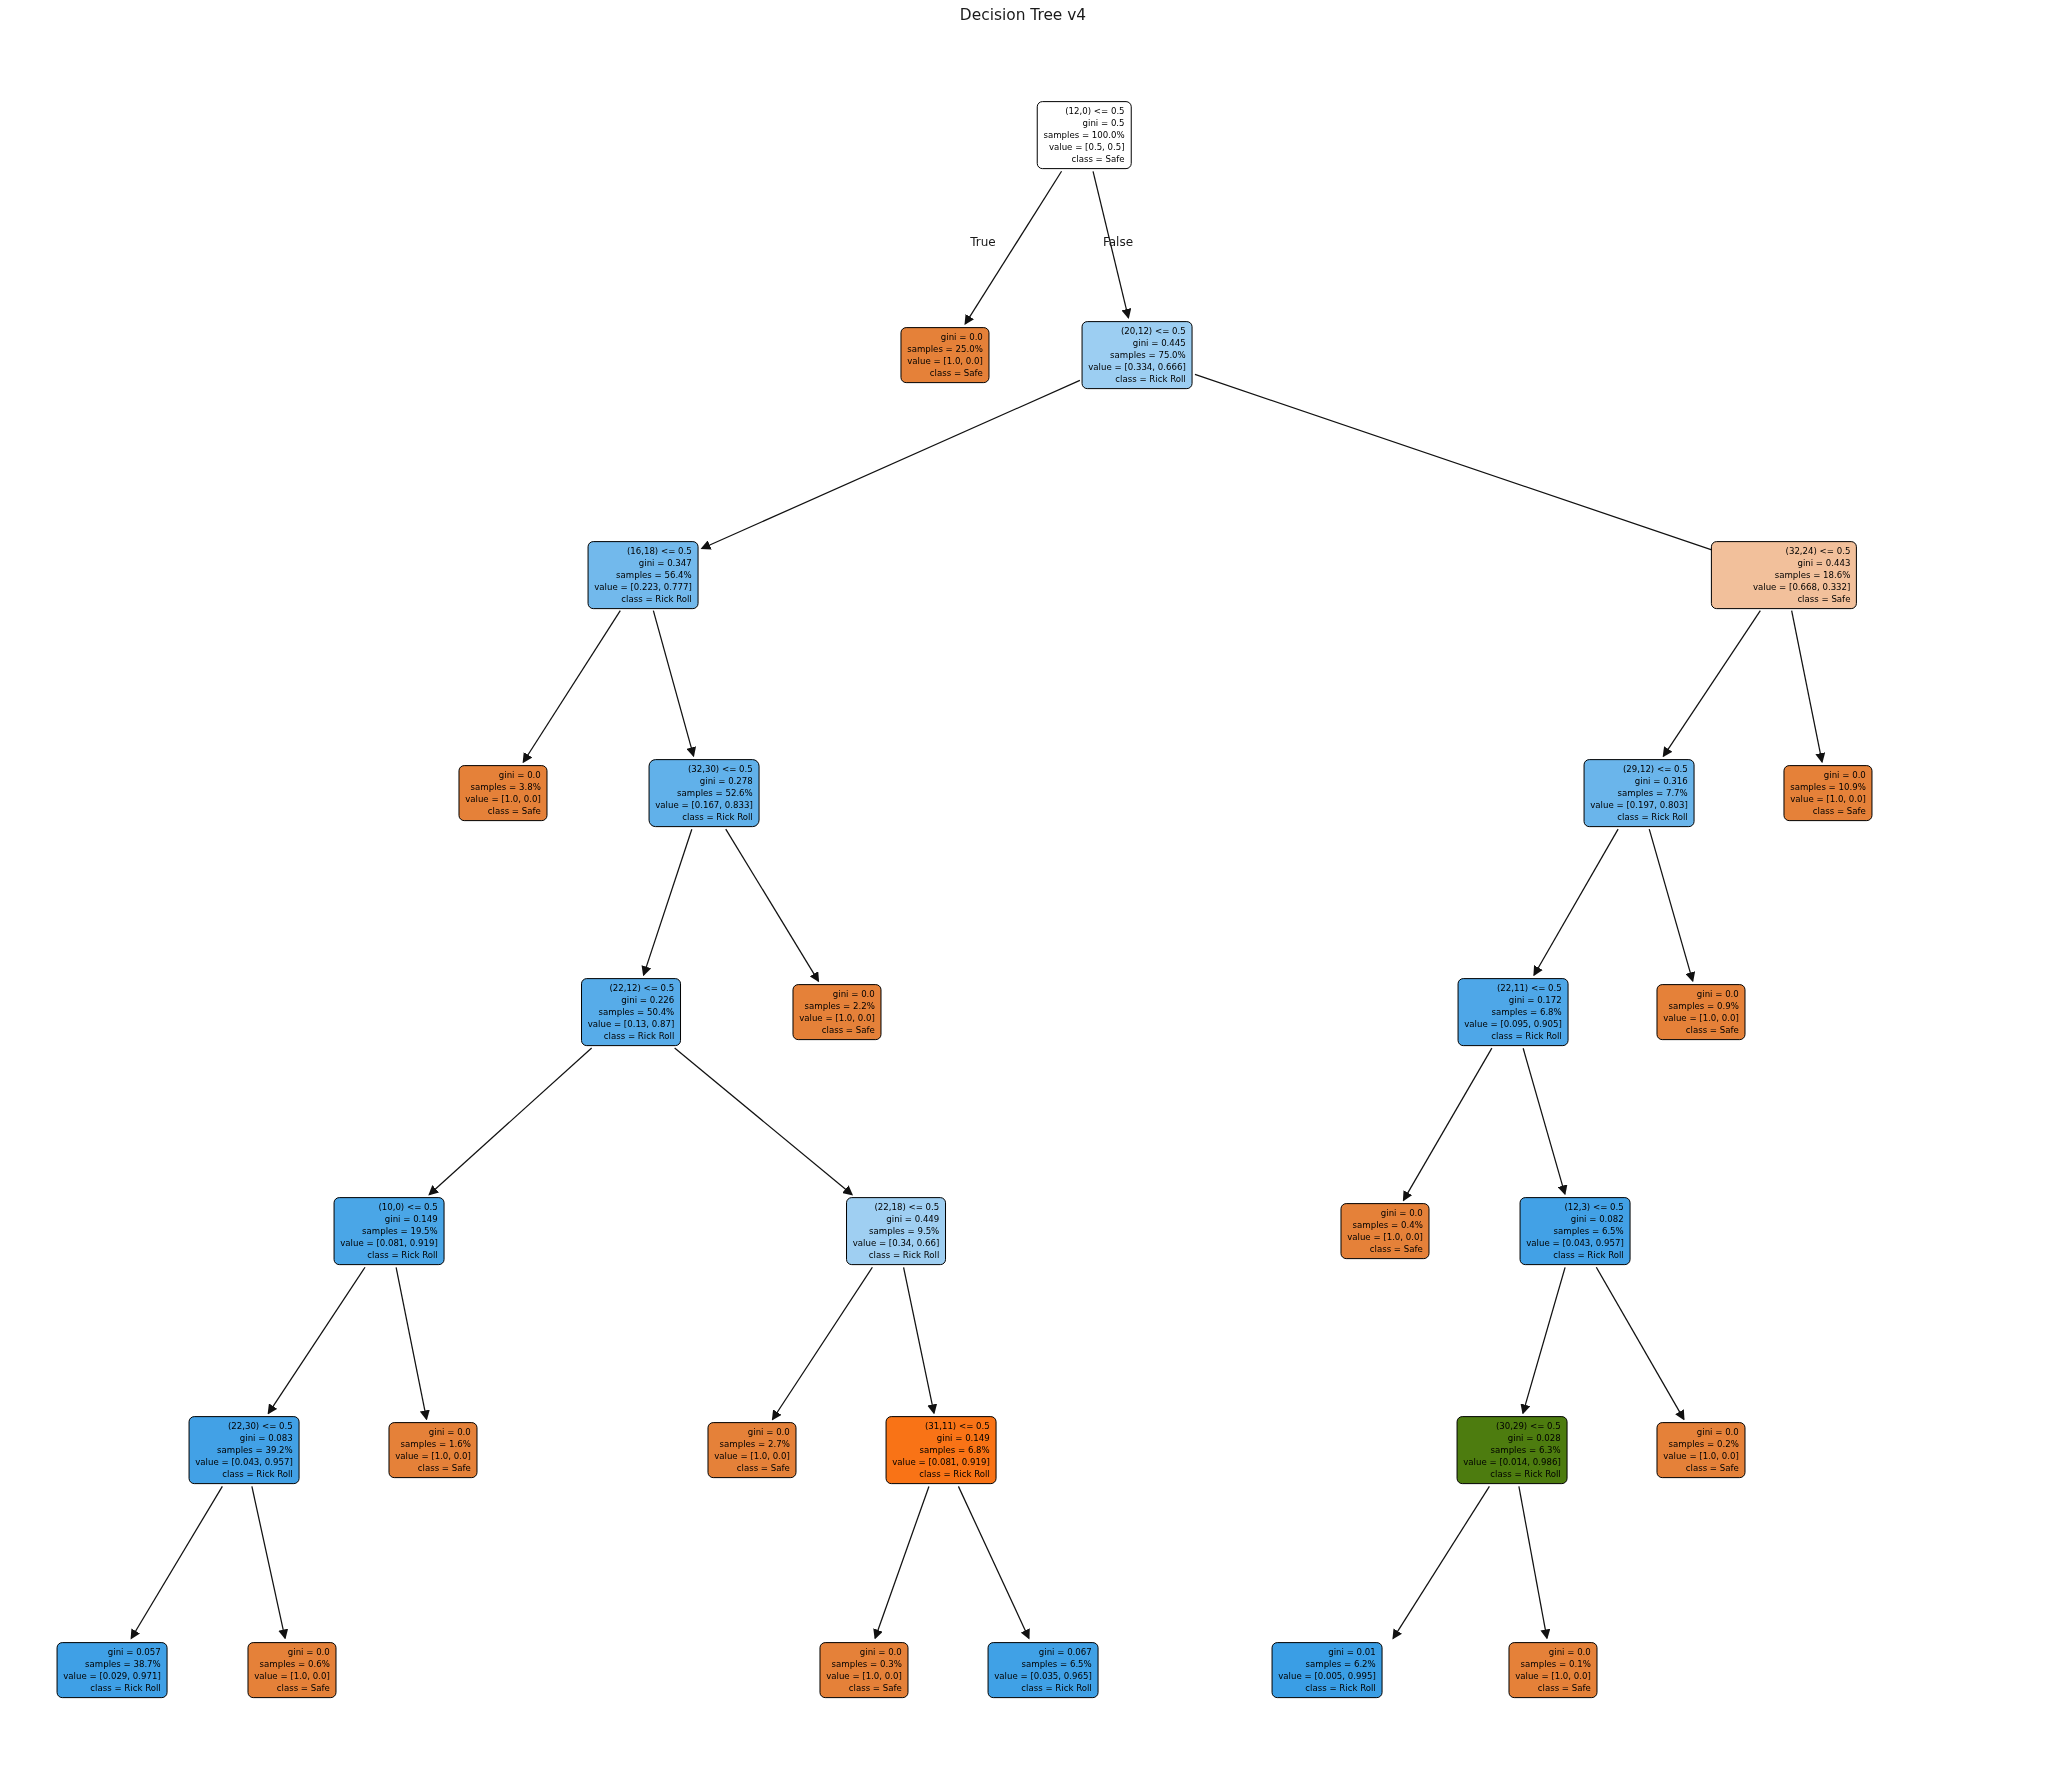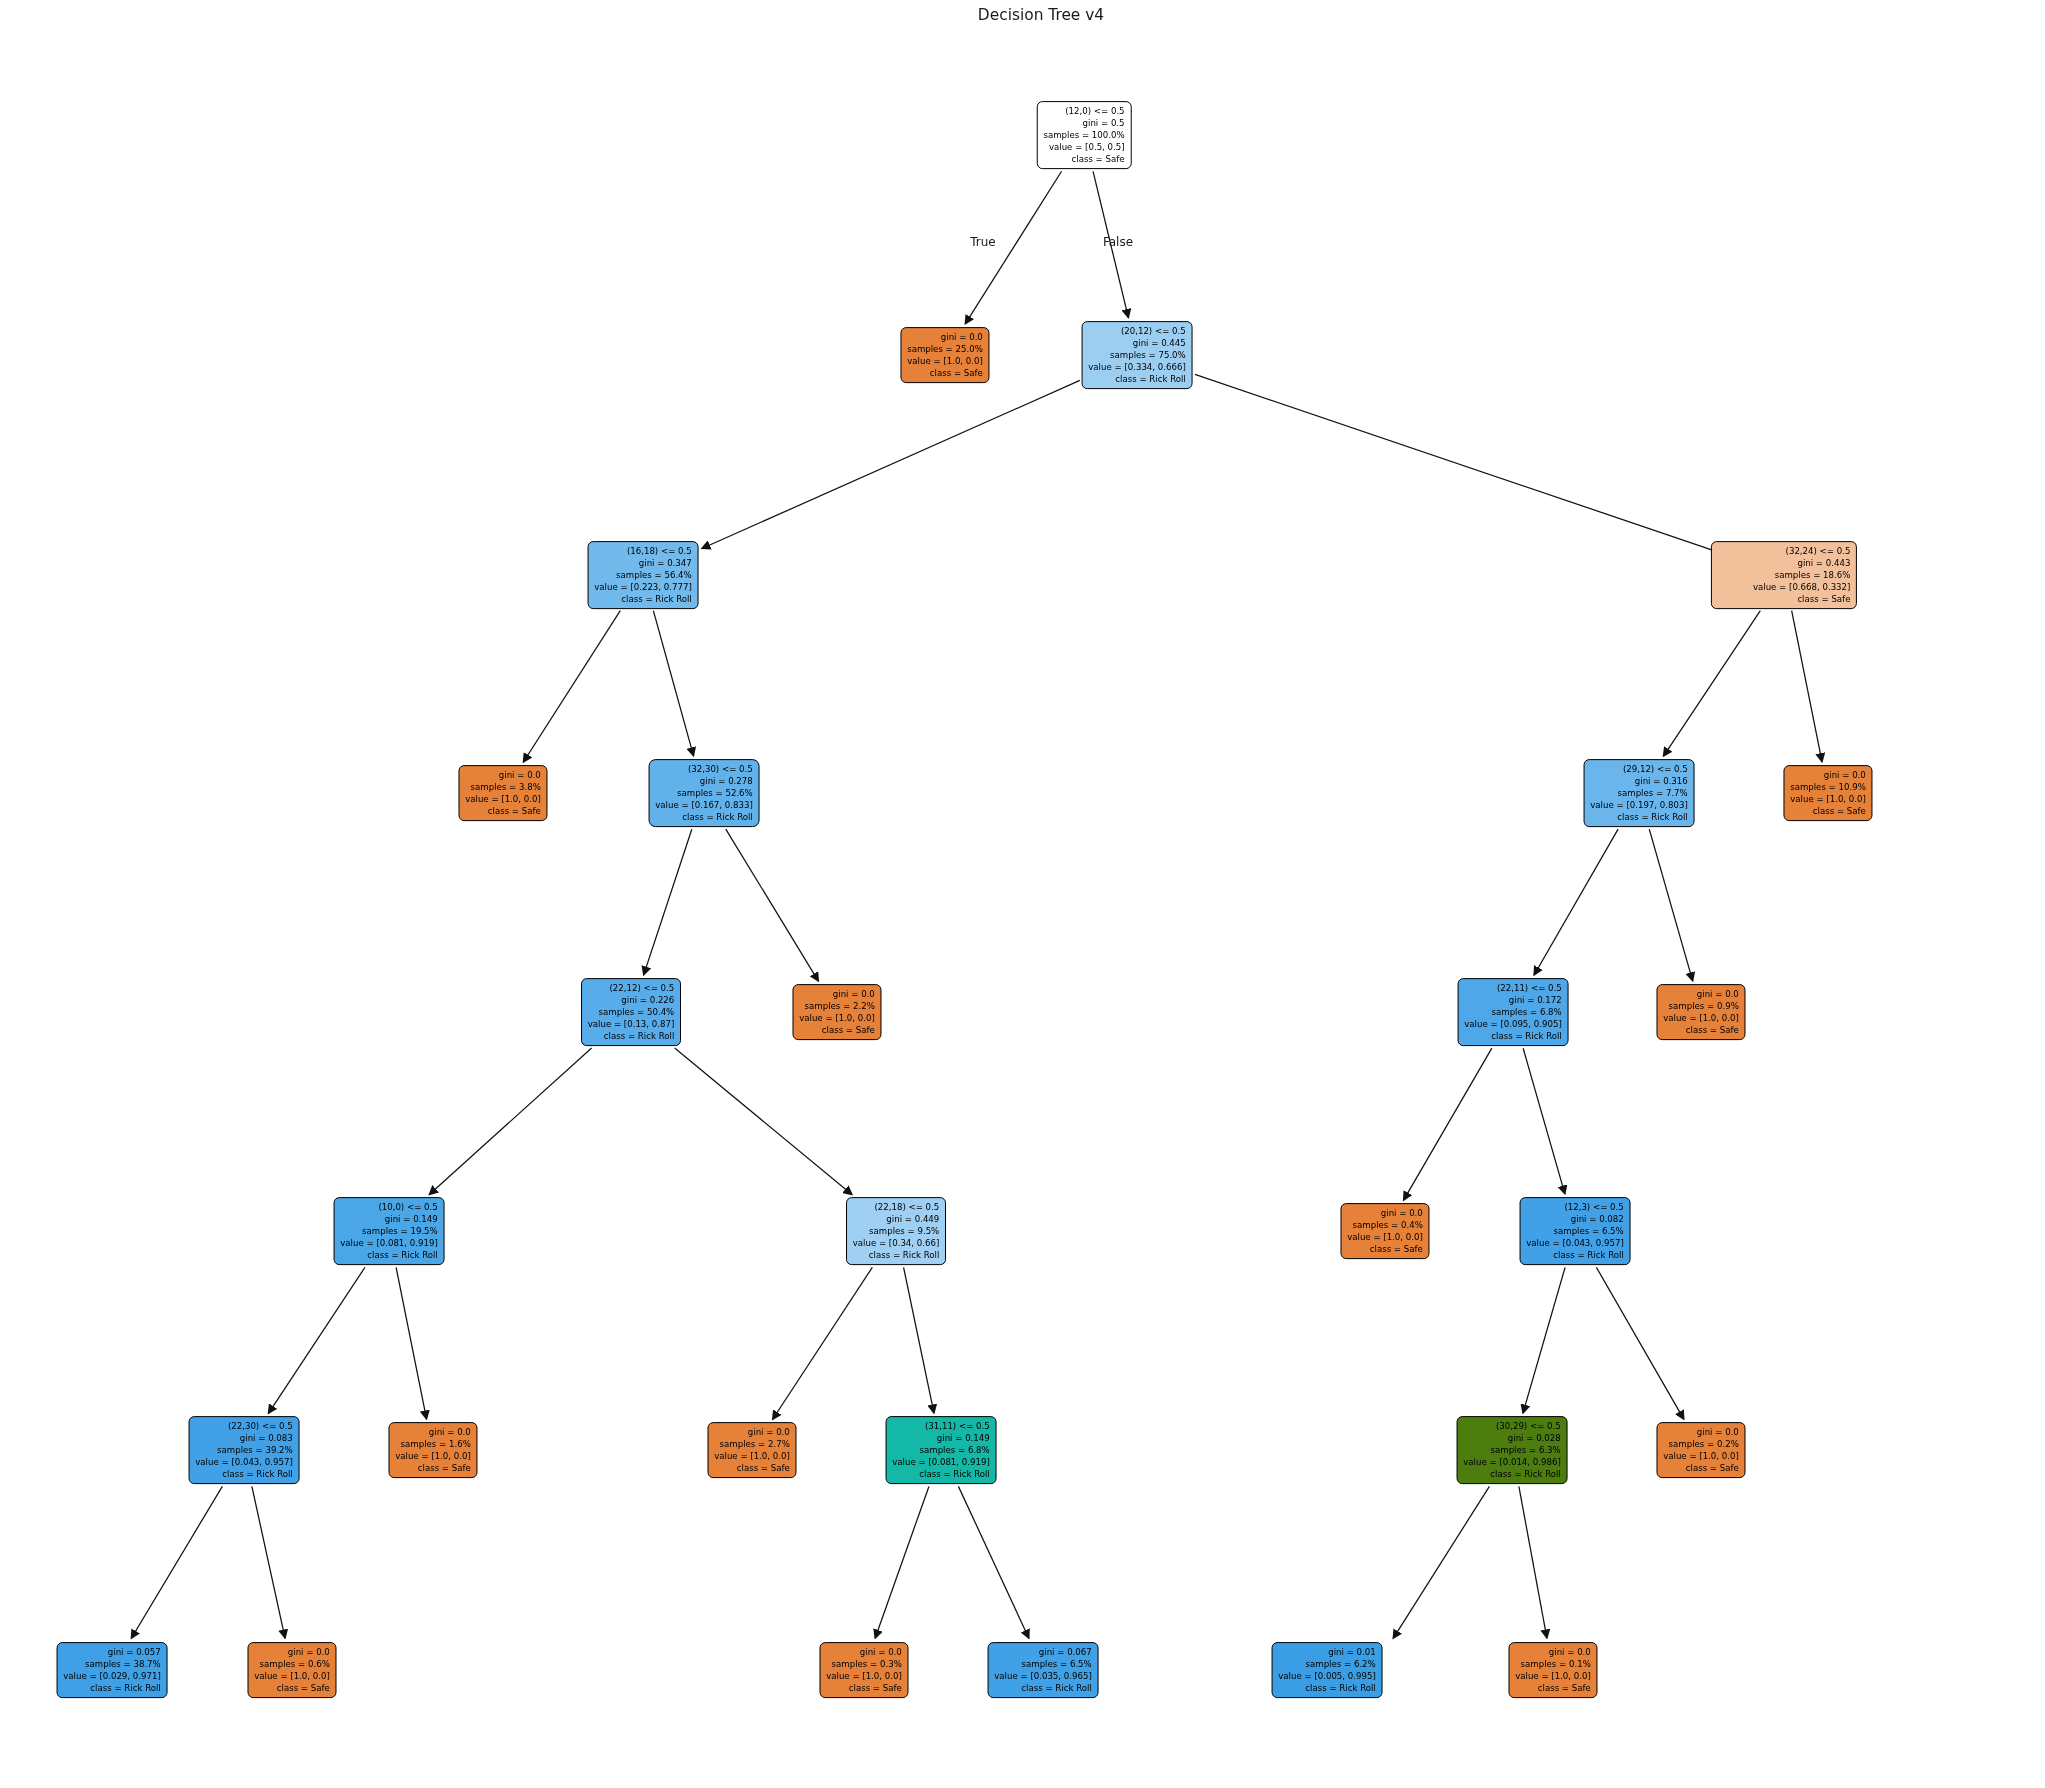--- a/index.html
+++ b/index.html
@@ -12,21 +12,20 @@
     overflow: hidden;
   }
   .chart-title {
     position: absolute;
     left: 1023px;
     top: 5.7px;
     transform: translateX(-50%);
     font-size: 15.4px;
     color: #1a1a1a;
     white-space: nowrap;
-    margin-left: 18px;
   }
   #edges-svg {
     position: absolute;
     left: 0; top: 0;
     width: 2046px;
     height: 1788px;
     pointer-events: none;
   }
   .node {
     position: absolute;
@@ -214,21 +213,21 @@
       <div class="node-line">samples = 1.6%</div>
       <div class="node-line">value = [1.0, 0.0]</div>
       <div class="node-line">class = Safe</div>
     </div>
     <div class="node" style="left: 752px; top: 1450px; background: rgb(229, 129, 57);">
       <div class="node-line">gini = 0.0</div>
       <div class="node-line">samples = 2.7%</div>
       <div class="node-line">value = [1.0, 0.0]</div>
       <div class="node-line">class = Safe</div>
     </div>
-    <div class="node" style="left: 941px; top: 1450px; background: #14b8a6;">
+    <div class="node" style="left: 941px; top: 1450px; background: #f97316;">
       <div class="node-line">(31,11) &lt;= 0.5</div>
       <div class="node-line">gini = 0.149</div>
       <div class="node-line">samples = 6.8%</div>
       <div class="node-line">value = [0.081, 0.919]</div>
       <div class="node-line">class = Rick Roll</div>
     </div>
     <div class="node" style="left: 1512px; top: 1450px; background: #4d7c0f;">
       <div class="node-line">(30,29) &lt;= 0.5</div>
       <div class="node-line">gini = 0.028</div>
       <div class="node-line">samples = 6.3%</div>

